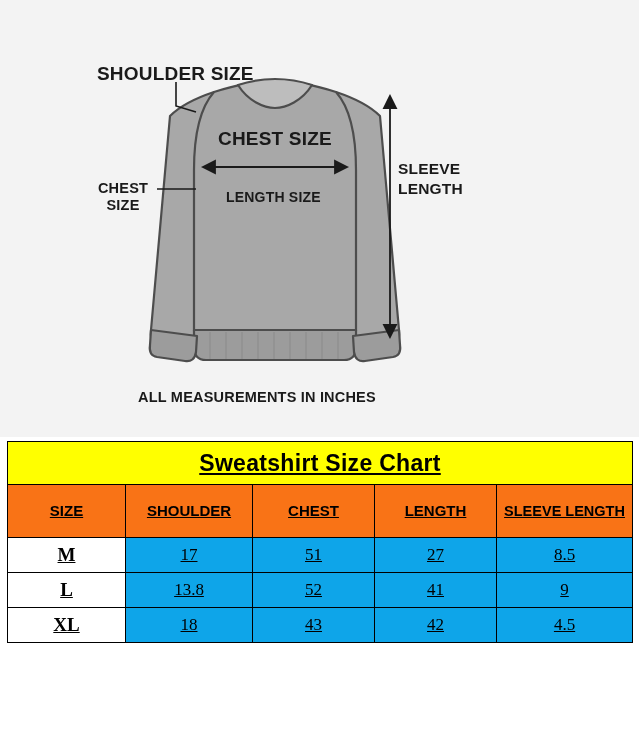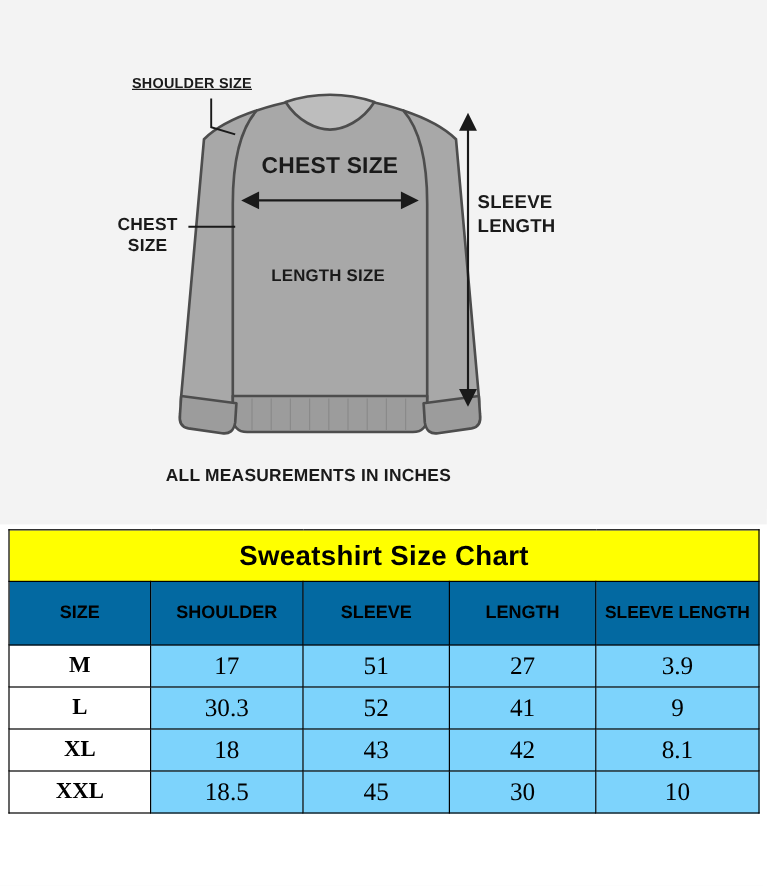--- a/index.html
+++ b/index.html
@@ -31,41 +31,39 @@
   .diagram-label {
     position: absolute;
     font-family: "Liberation Sans", sans-serif;
     font-weight: bold;
     color: #1a1a1a;
     letter-spacing: 0.2px;
     text-align: center;
     line-height: 1.15;
   }
   #label-shoulder {
-    left: 110px;
+    left: 97px;
     top: 63px;
-    font-size: 12px;
-    text-decoration: underline;
+    font-size: 19px;
   }
   #label-chest-top {
     left: 218px;
     top: 128px;
     font-size: 19px;
   }
   #label-chest-side {
     left: 88px;
     top: 180px;
     font-size: 14.5px;
     width: 70px;
   }
   #label-length {
     left: 226px;
     top: 189px;
     font-size: 14px;
-    margin-top: 32px;
   }
   #label-sleeve {
     left: 398px;
     top: 159px;
     font-size: 15.5px;
     width: 78px;
     text-align: left;
     line-height: 1.3;
   }
   #label-measurements {
@@ -86,51 +84,52 @@
   table.size-chart {
     border-collapse: collapse;
     width: 625px;
     table-layout: fixed;
   }
   table.size-chart td, table.size-chart th {
     border: 1.5px solid #000000;
     text-align: center;
     color: #000000;
     padding: 0;
+    text-decoration: underline;
   }
   .title-cell {
     background: #ffff00;
     font-family: "Liberation Sans", sans-serif;
     font-weight: bold;
     font-size: 23px;
     height: 42px;
     letter-spacing: 0.3px;
   }
   .head-cell {
-    background: #0369a1;
+    background: #f97316;
     font-family: "Liberation Sans", sans-serif;
     font-weight: bold;
     font-size: 15px;
     height: 52px;
     line-height: 1.15;
   }
   .head-cell.two-line {
     font-size: 14.5px;
   }
   .size-cell {
     background: #ffffff;
     font-family: "Liberation Serif", serif;
     font-weight: bold;
     font-size: 19px;
     height: 34px;
   }
   .val-cell {
-    background: #7dd3fc;
+    background: #0ea5e9;
     font-family: "Liberation Serif", serif;
-    font-size: 21px;
+    font-size: 17px;
     height: 34px;
   }
   col.c1 { width: 118px; }
   col.c2 { width: 127px; }
   col.c3 { width: 122px; }
   col.c4 { width: 122px; }
   col.c5 { width: 136px; }
 </style>
 </head>
 <body>
@@ -219,48 +218,41 @@
         <col class="c4">
         <col class="c5">
     </colgroup>
     <tbody>
       <tr>
         <td class="title-cell" colspan="5">Sweatshirt Size Chart</td>
       </tr>
       <tr>
         <td class="head-cell">SIZE</td>
         <td class="head-cell">SHOULDER</td>
-        <td class="head-cell">SLEEVE</td>
+        <td class="head-cell">CHEST</td>
         <td class="head-cell">LENGTH</td>
         <td class="head-cell two-line">SLEEVE LENGTH</td>
       </tr>
 
       <tr>
         <td class="size-cell">M</td>
         <td class="val-cell">17</td>
         <td class="val-cell">51</td>
         <td class="val-cell">27</td>
-        <td class="val-cell">3.9</td>
+        <td class="val-cell">8.5</td>
       </tr>
       <tr>
         <td class="size-cell">L</td>
-        <td class="val-cell">30.3</td>
+        <td class="val-cell">13.8</td>
         <td class="val-cell">52</td>
         <td class="val-cell">41</td>
         <td class="val-cell">9</td>
       </tr>
       <tr>
         <td class="size-cell">XL</td>
         <td class="val-cell">18</td>
         <td class="val-cell">43</td>
         <td class="val-cell">42</td>
-        <td class="val-cell">8.1</td>
-      </tr>
-      <tr>
-        <td class="size-cell">XXL</td>
-        <td class="val-cell">18.5</td>
-        <td class="val-cell">45</td>
-        <td class="val-cell">30</td>
-        <td class="val-cell">10</td>
+        <td class="val-cell">4.5</td>
       </tr>
     </tbody>
   </table>
 </div>
 
 </body></html>

